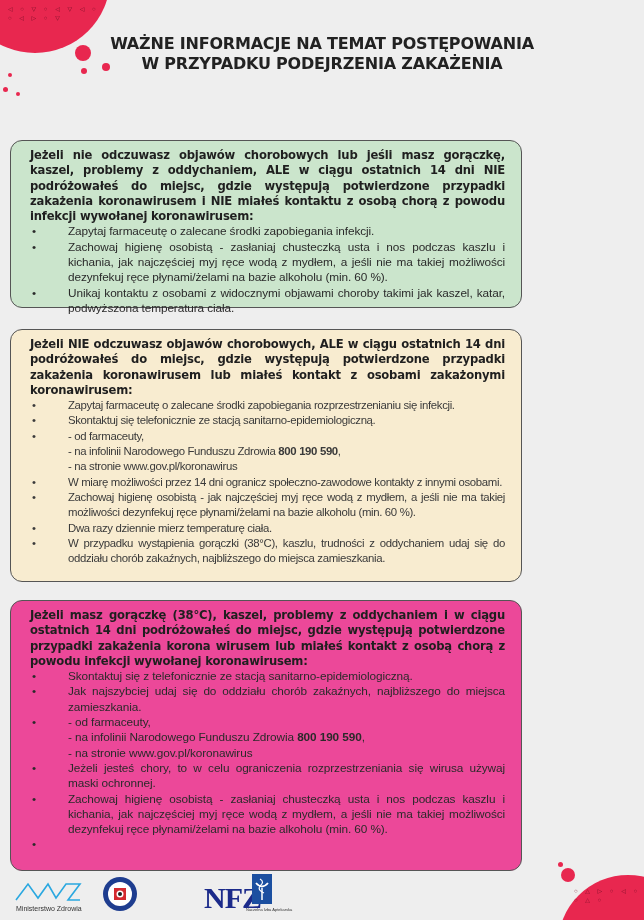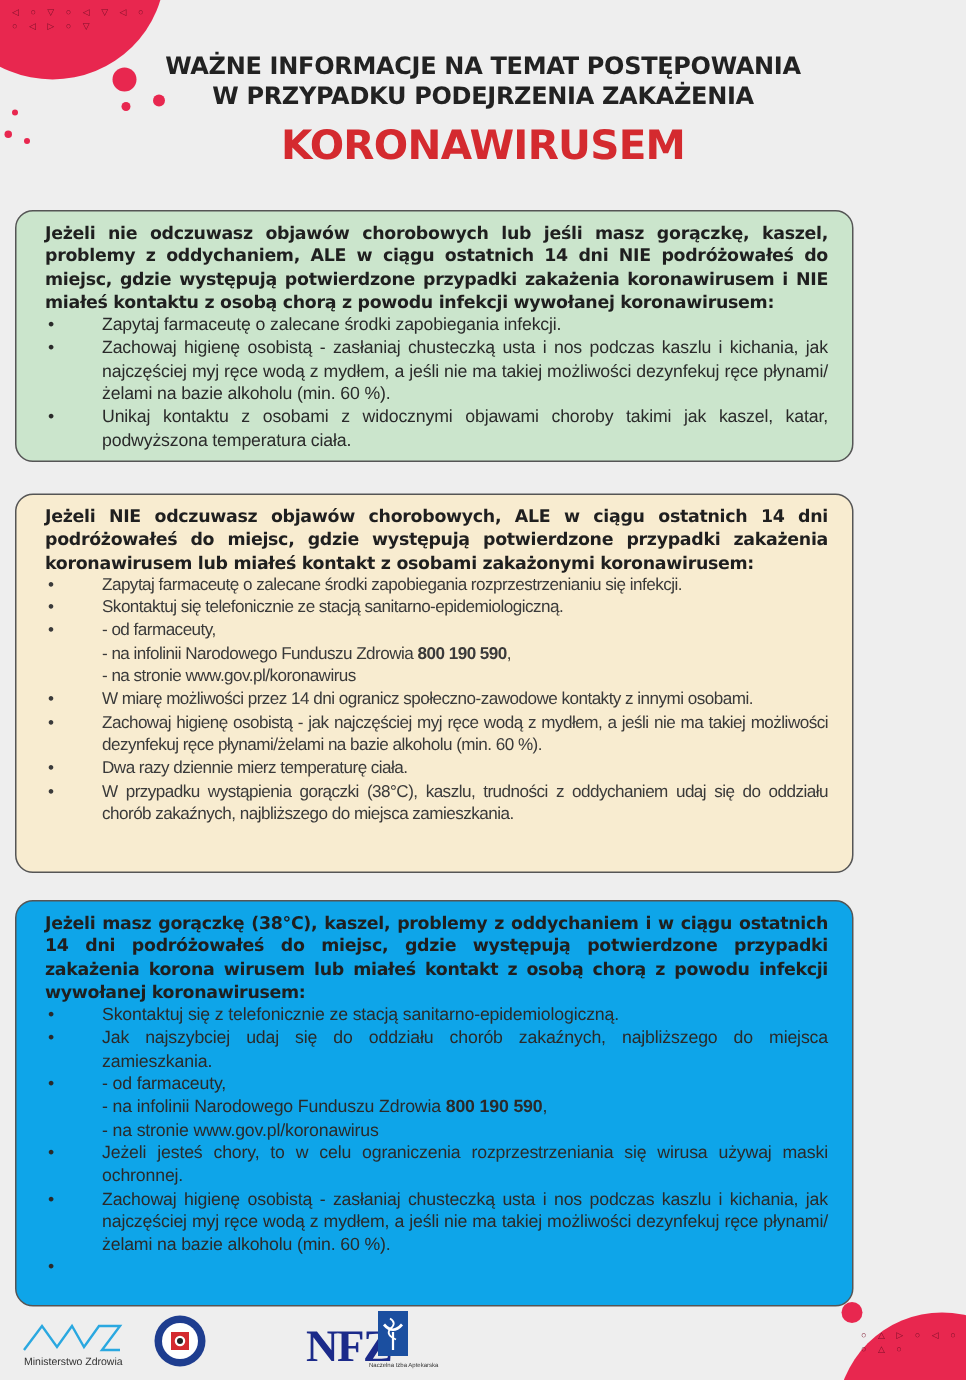--- a/index.html
+++ b/index.html
@@ -19,29 +19,29 @@
     .header .line1, .header .line2 {
       font-family: "DejaVu Sans", sans-serif; font-weight: bold; font-size: 16px;
       color: #222; line-height: 20px; letter-spacing: -0.2px;
     }
     .header .title {
       font-family: "DejaVu Sans", sans-serif; font-weight: bold; font-size: 27px;
       color: #d42a2f; line-height: 40px; margin-top: 4px; letter-spacing: -0.5px;
     }
 
     .box {
-      position: absolute; left: 10px; width: 559px;
+      position: absolute; left: 10px; width: 512px;
       border: 1.2px solid #555; border-radius: 12px;
       box-sizing: border-box;
       padding: 7px 16px 6px 19px;
       font-size: 12px; line-height: 15.3px;
     }
     .box-green { top: 140px; height: 168px; background: #cbe5cc; }
     .box-yellow { top: 329px; height: 253px; background: #f8ecd0; }
-    .box-red { top: 600px; height: 271px; background: #0ea5e9; }
+    .box-red { top: 600px; height: 271px; background: #ec4899; }
 
     .box .heading {
       font-family: "DejaVu Sans", sans-serif; font-weight: bold; font-size: 11.6px;
       text-align: justify; color: #1f1f1f; line-height: 15.3px; letter-spacing: -0.2px;
     }
     .box ul { list-style: none; margin: 0; padding: 0; }
     .box li { position: relative; padding-left: 38px; text-align: justify; color: #2a2a2a; }
     .box li .bullet { position: absolute; left: 2px; top: 0; }
     .box li .sub { display: block; }
     .box li .phone { font-weight: bold; }
@@ -72,21 +72,20 @@
 
 <div class="blob blob-big-br">
   <div class="glyphs" style="left:16px;top:12px;width:110px;">○ △ ▷ ○ ◁ ○ △ ○ ▷ ○ △ ○</div>
 </div>
 <div class="dot" style="left:561px;top:868px;width:14px;height:14px;"></div>
 <div class="dot" style="left:558px;top:862px;width:5px;height:5px;"></div>
 
 <div class="header">
   <div class="line1">WAŻNE INFORMACJE NA TEMAT POSTĘPOWANIA</div>
   <div class="line2">W PRZYPADKU PODEJRZENIA ZAKAŻENIA</div>
-  <div class="title">KORONAWIRUSEM</div>
 </div>
 
 <div class="box box-green">
   <div class="heading">Jeżeli nie odczuwasz objawów chorobowych lub jeśli masz gorączkę, kaszel, problemy z oddychaniem, ALE w ciągu ostatnich 14 dni NIE podróżowałeś do miejsc, gdzie występują potwierdzone przypadki zakażenia koronawirusem i NIE miałeś kontaktu z osobą chorą z powodu infekcji wywołanej koronawirusem:</div>
   <ul>
     <li><span class="bullet">•</span><span>Zapytaj farmaceutę o zalecane środki zapobiegania infekcji.</span></li>
     <li><span class="bullet">•</span><span>Zachowaj higienę osobistą - zasłaniaj chusteczką usta i nos podczas kaszlu i kichania, jak najczęściej myj ręce wodą z mydłem, a jeśli nie ma takiej możliwości dezynfekuj ręce płynami/żelami na bazie alkoholu (min. 60 %).</span></li>
     <li><span class="bullet">•</span><span>Unikaj kontaktu z osobami z widocznymi objawami choroby takimi jak kaszel, katar, podwyższona temperatura ciała.</span></li>
   </ul>
 </div>

